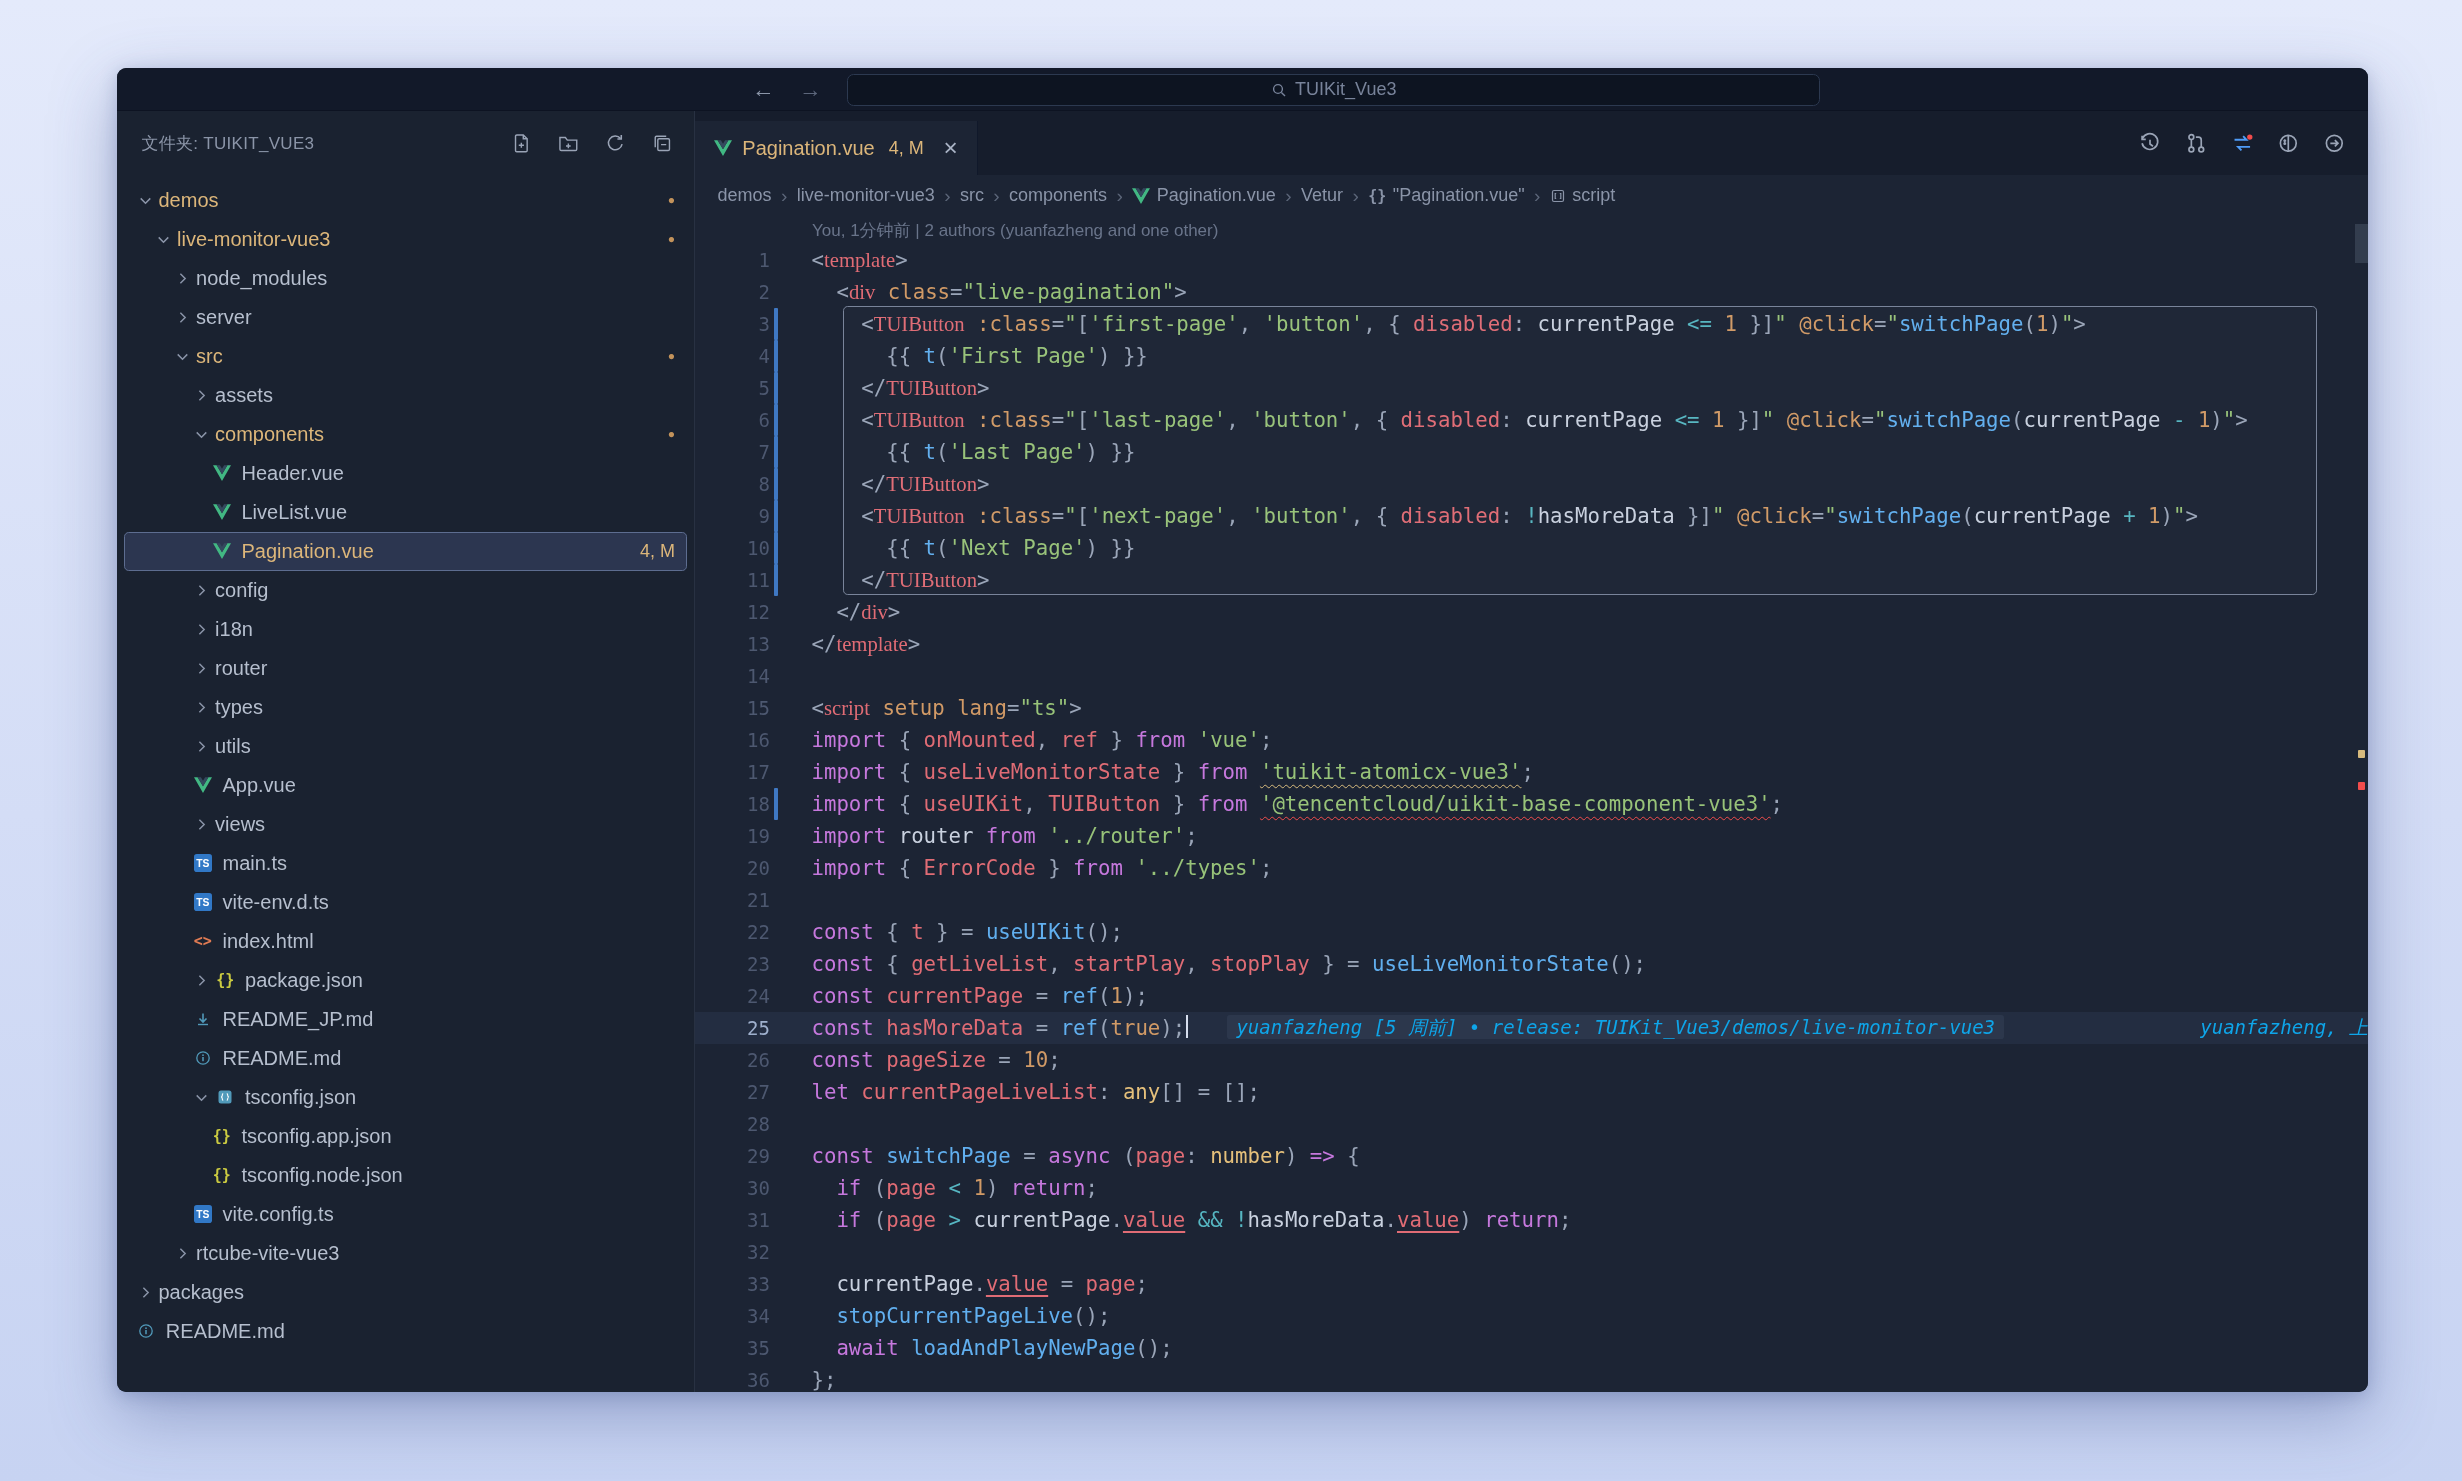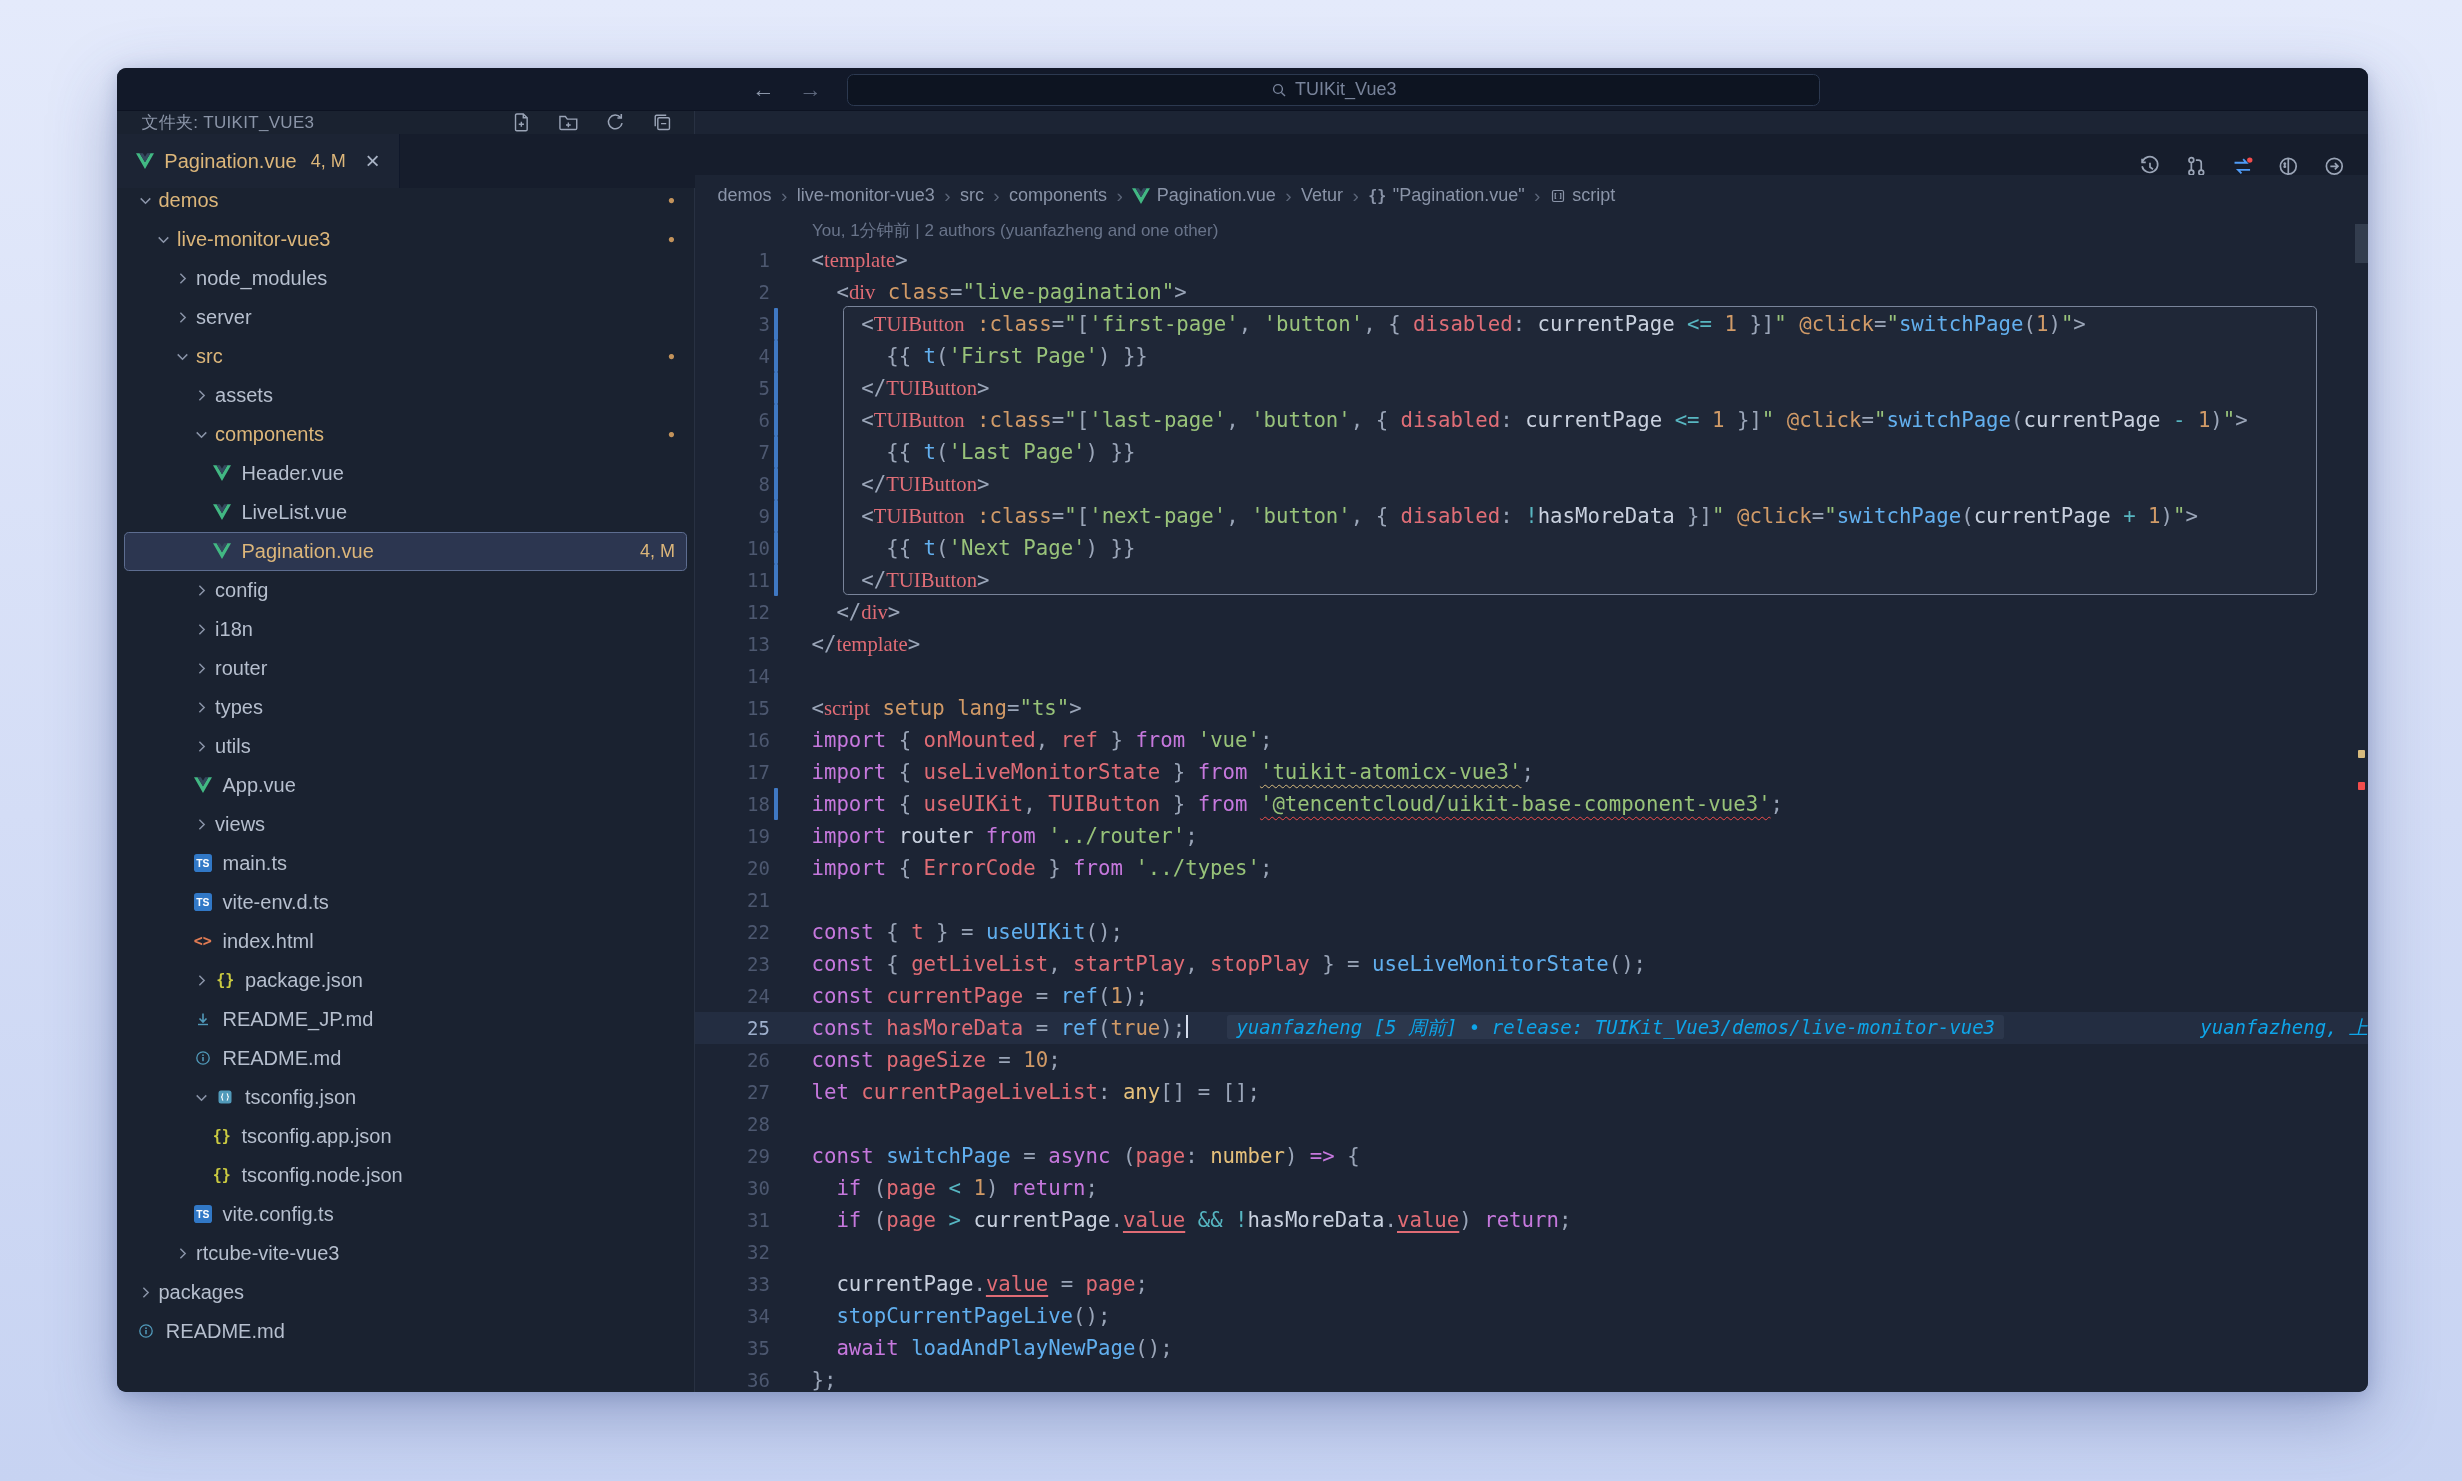--- a/index.html
+++ b/index.html
@@ -27,21 +27,21 @@
   .nav-btn { font-size:22.6px; color:#8b95a8; cursor:default; }
   .nav-btn.dim { color:#5c667b; }
   .searchbox {
     position:absolute; left:730px; top:5.6px; width:973px; height:32px;
     background:#0d1421; border:0.9px solid #2c3950; border-radius:6.6px;
     display:flex; align-items:center; justify-content:center; gap:8.5px;
     color:#78839a; font-size:18px;
   }
 
   
-  .row2 { display:flex; height:64px;flex-direction:column; }
+  .row2 { display:flex; height:64px; }
   .sidebar-header {
     width:578px; flex:none; background:#1a2230; border-right:0.9px solid #283142;
     display:flex; align-items:center; padding-left:24.4px;
   }
   .sb-title { font-size:17px; color:#8b95a8; letter-spacing:0.3px; white-space:nowrap; }
   .sb-actions { display:flex; gap:24.4px; margin-right:20.7px; }
   .sb-action { width:22.6px; height:22.6px; color:#9aa4b6; display:inline-flex; align-items:center; justify-content:center; cursor:pointer; }
 
   .tabbar { flex:1; background:#161d2c; display:flex; align-items:flex-end; position:relative; }
   .tab {

